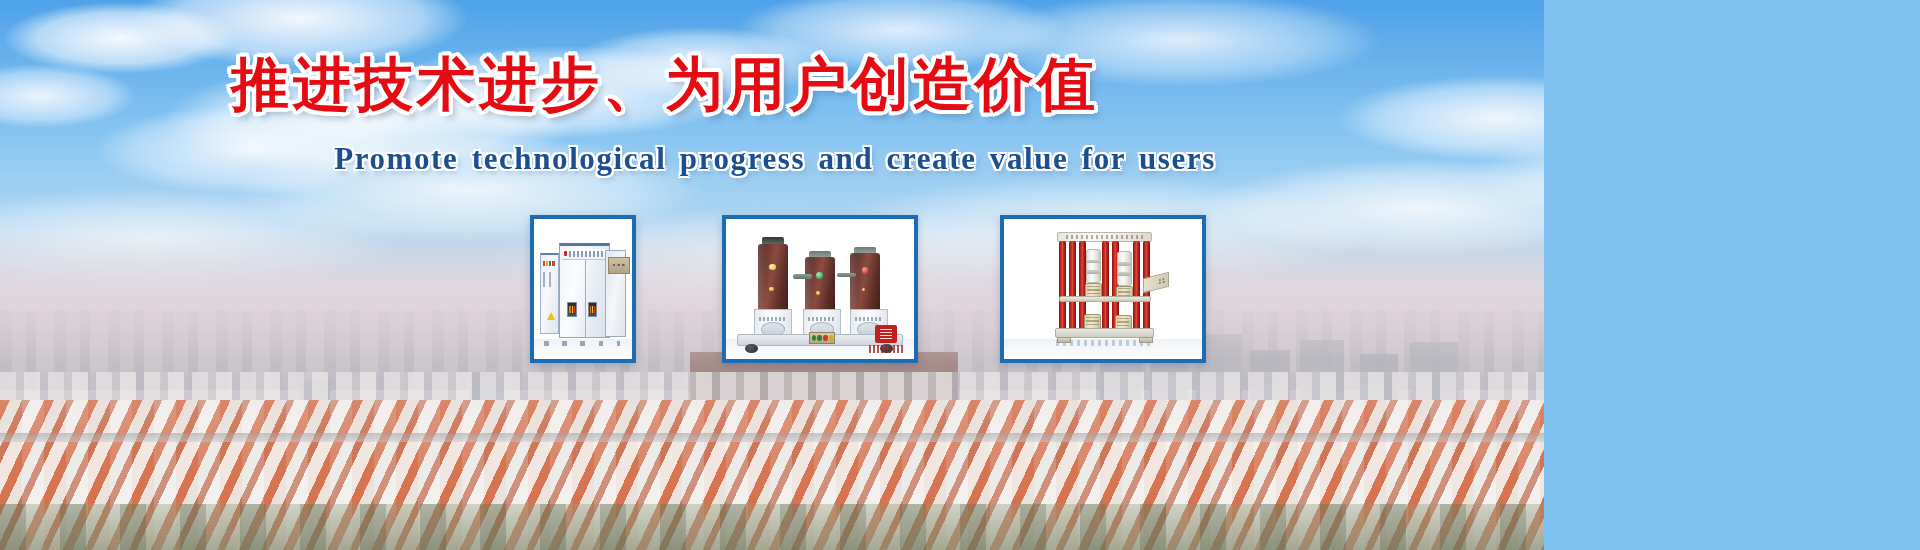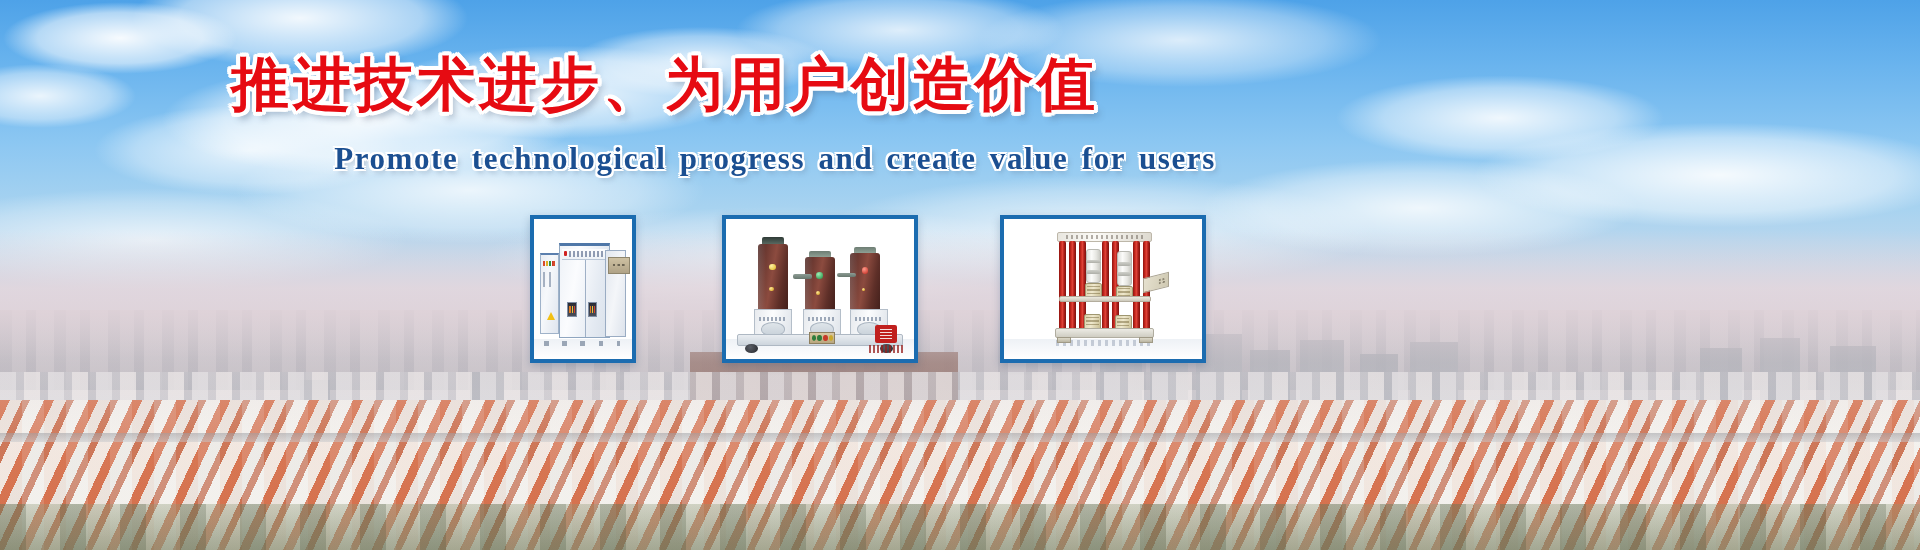--- a/index.html
+++ b/index.html
@@ -1,20 +1,20 @@
 <!DOCTYPE html>
 <html><head>
 <meta charset="utf-8">
 <style>
   * { margin:0; padding:0; box-sizing:border-box; }
   html,body { width:1920px; height:550px; overflow:hidden; }
   body { font-family:"Liberation Sans", sans-serif; background:#7ec0ee; }
 
   #banner {
-    position:relative; width:1920px; height:550px; overflow:hidden;
+    position:relative; width:1544px; height:550px; overflow:hidden;
   }
 
   
   .sky {
     position:absolute; inset:0;
     background:
       linear-gradient(to bottom,
         #4ea2e8 0%,
         #6ab4ee 12%,
         #8cc7f2 26%,

